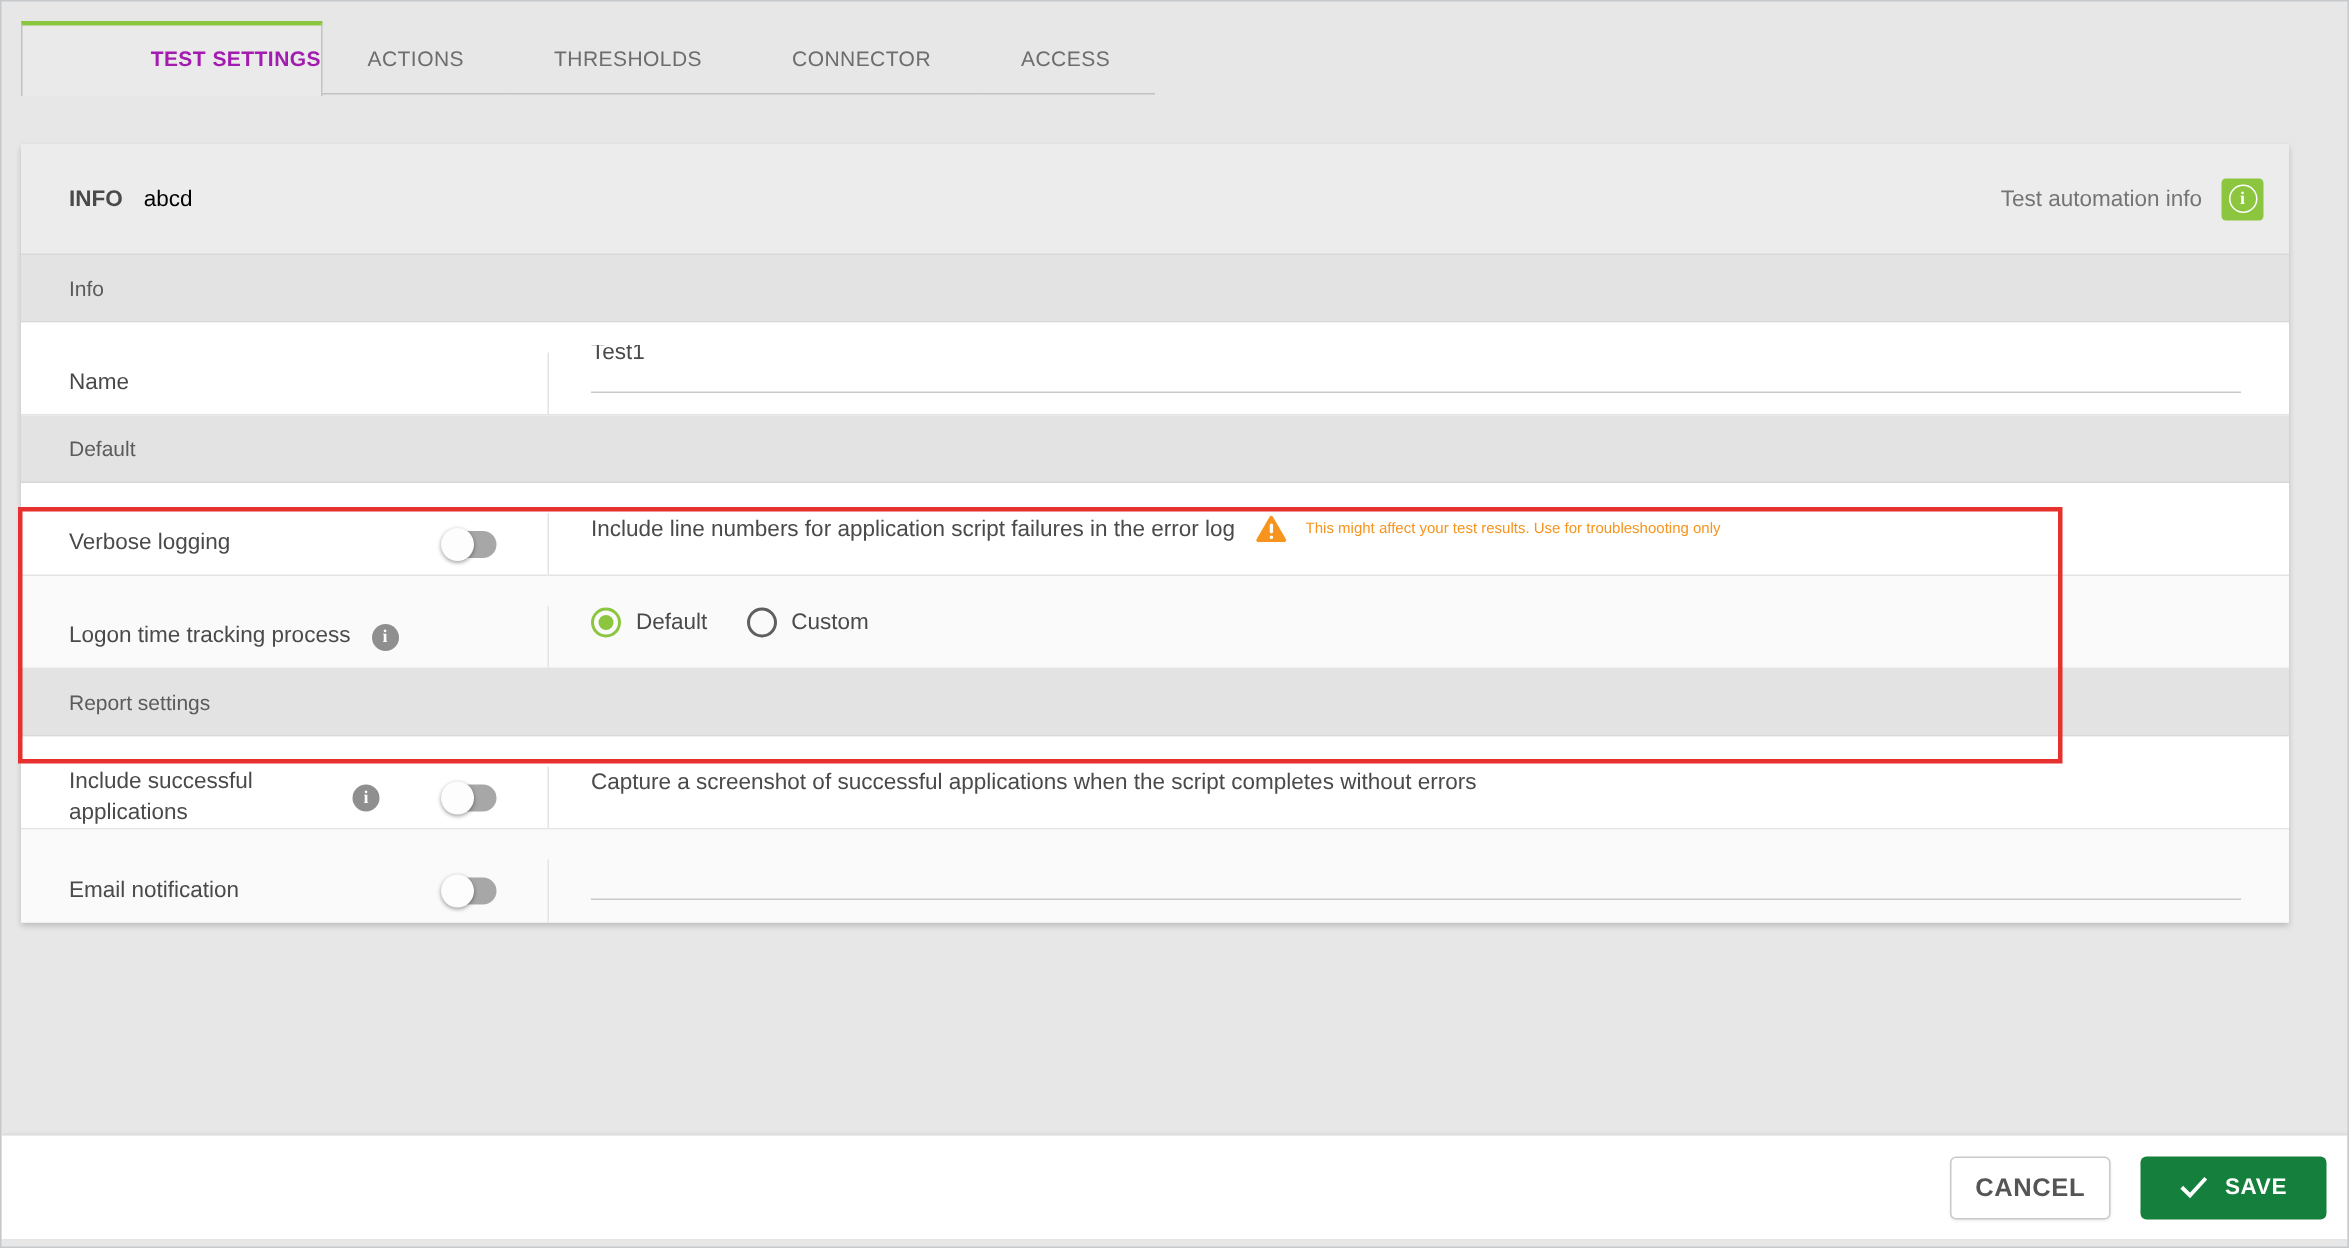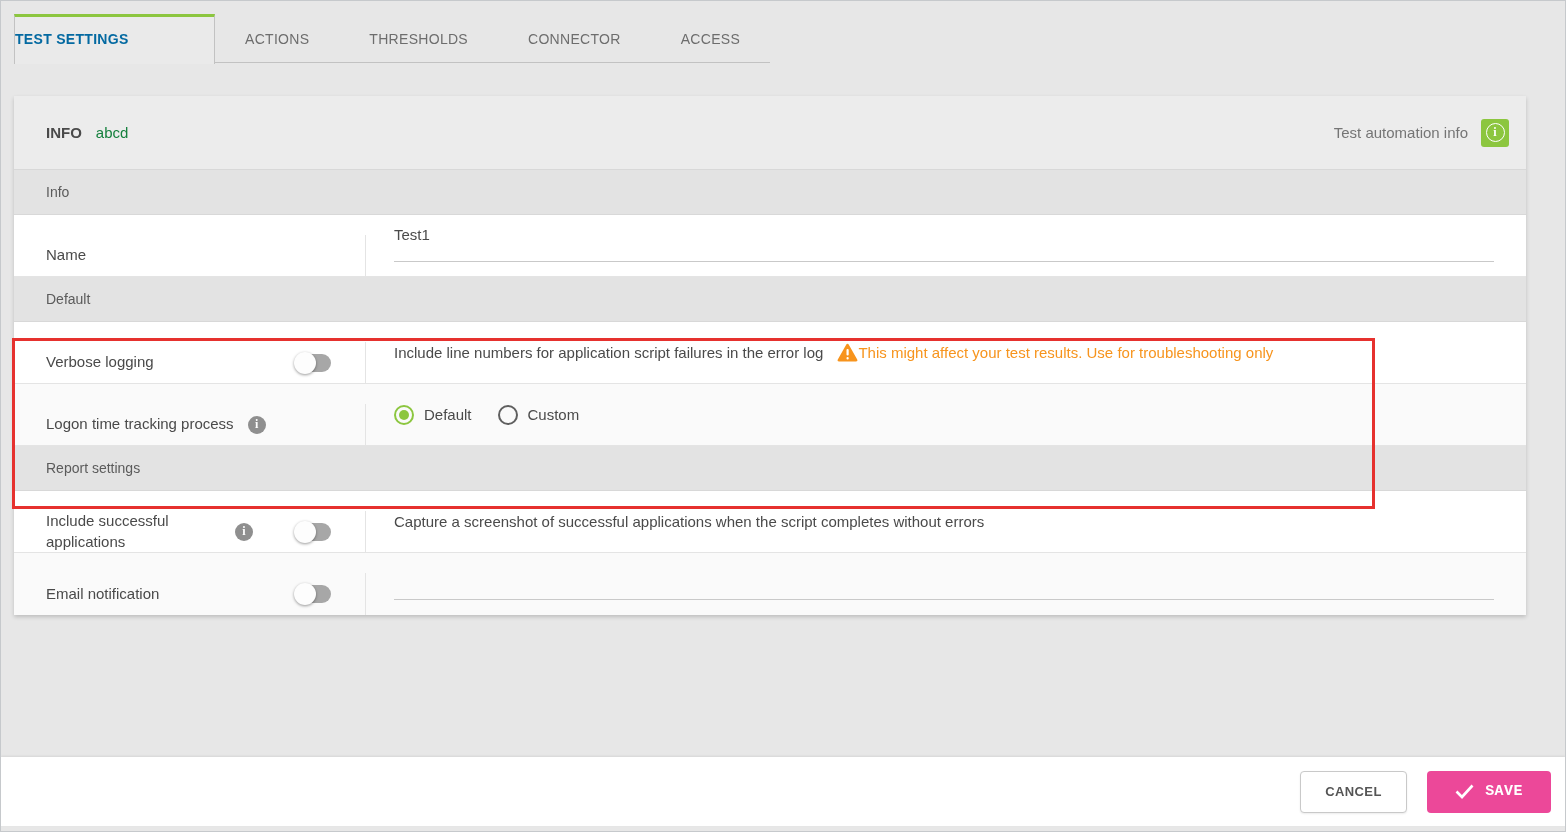--- a/index.html
+++ b/index.html
@@ -14,38 +14,38 @@
   .frame { position:absolute; inset:0; border:1px solid #c6c9cc; pointer-events:none; z-index:60; }
 
   
   .tabs { position:absolute; left:14px; top:14px; display:flex; align-items:flex-end; z-index:5; }
   .tab {
     height:48px; line-height:48px; padding:0 30px;
     font-size:14px; color:#6d6d6d; letter-spacing:0.3px;
     border-bottom:1px solid #c2c2c2; cursor:pointer; white-space:nowrap;
   }
   .tab-active {
-    width:201px; height:50px; padding:0; text-align:left; line-height:44px;
-    font-weight:bold; color:#0369a1;
+    width:201px; height:50px; padding:0; text-align:right; line-height:44px;
+    font-weight:bold; color:#a21caf;
     background:#eaeaea;
     border:1px solid #c2c2c2; border-top:3px solid #8cc63f; border-bottom:none;
     margin-bottom:-1px;
   }
 
   
   .panel {
     position:absolute; left:14px; top:96px; width:1512px;
     background:#fff; box-shadow:0 2px 4px rgba(0,0,0,0.18);
   }
   .info-header {
     height:74px; background:#ececec; border-bottom:1px solid #d8d8d8;
     display:flex; align-items:center; padding:0 17px 0 32px;
   }
   .info-title { font-size:15px; font-weight:bold; color:#4a4a4a; }
-  .info-sub { font-size:15px; color:#15803d; margin-left:14px; }
+  .info-sub { font-size:15px; color:#000000; margin-left:14px; }
   .info-right { margin-left:auto; font-size:15px; color:#757575; }
   .green-badge {
     width:28px; height:28px; margin-left:13px; background:#8cc63f; border-radius:3px;
     display:flex; align-items:center; justify-content:center; cursor:pointer;
   }
   .green-badge .ring {
     width:19px; height:19px; border-radius:50%; border:1.5px solid #fff;
     display:flex; align-items:center; justify-content:center;
     color:#fff; font-size:12px; font-weight:bold; font-family:"Liberation Serif", serif;
   }
@@ -99,43 +99,43 @@
   
   .radio-group { display:flex; align-items:center; gap:26px; }
   .radio-option { display:flex; align-items:center; cursor:pointer; }
   .radio { width:20px; height:20px; border-radius:50%; margin-right:10px; position:relative; flex:none; }
   .radio-sel { border:2px solid #8cc63f; }
   .radio-sel::after { content:""; position:absolute; inset:3px; border-radius:50%; background:#8cc63f; }
   .radio-unsel { border:2px solid #5f5f5f; }
 
   
   .warn-wrap { display:flex; align-items:center; margin-left:14px; }
-  .warn-text { color:#f7941d; font-size:15px; white-space:nowrap; }
+  .warn-text { color:#f7941d; font-size:10px; margin-left:12px; white-space:nowrap; }
 
   
   .highlight-box {
     position:absolute; left:12px; top:338px; width:1363px; height:171px;
     border:3px solid #e6312e; z-index:20; pointer-events:none;
   }
 
   
   .footer {
     position:absolute; left:1px; top:757px; width:1564px; height:69px; background:#fff;
     display:flex; align-items:center; justify-content:flex-end; gap:20px; padding-right:14px;
     box-shadow:0 -1px 2px rgba(0,0,0,0.08);
   }
   .btn-cancel {
     width:107px; height:42px; background:#fff; border:1px solid #c9c9c9; border-radius:4px;
-    font-family:"Liberation Sans", sans-serif; font-size:13px; font-weight:bold; color:#555;
+    font-family:"Liberation Sans", sans-serif; font-size:17px; font-weight:bold; color:#555;
     letter-spacing:0.4px; cursor:pointer; box-shadow:0 1px 2px rgba(0,0,0,0.08);
   }
   .btn-save {
-    width:124px; height:42px; background:#ec4899; border:none; border-radius:4px;
+    width:124px; height:42px; background:#15803d; border:none; border-radius:4px;
     display:flex; align-items:center; justify-content:center; gap:11px;
-    font-family:Liberation Mono, monospace; font-size:15px; font-weight:bold; color:#fff;
+    font-family:Liberation Sans, sans-serif; font-size:15px; font-weight:bold; color:#fff;
     letter-spacing:0.4px; cursor:pointer;
   }
 </style>
 </head>
 <body>
 
 <div class="frame"></div>
 
 <div class="tabs">
   <div class="tab tab-active">TEST SETTINGS</div>

